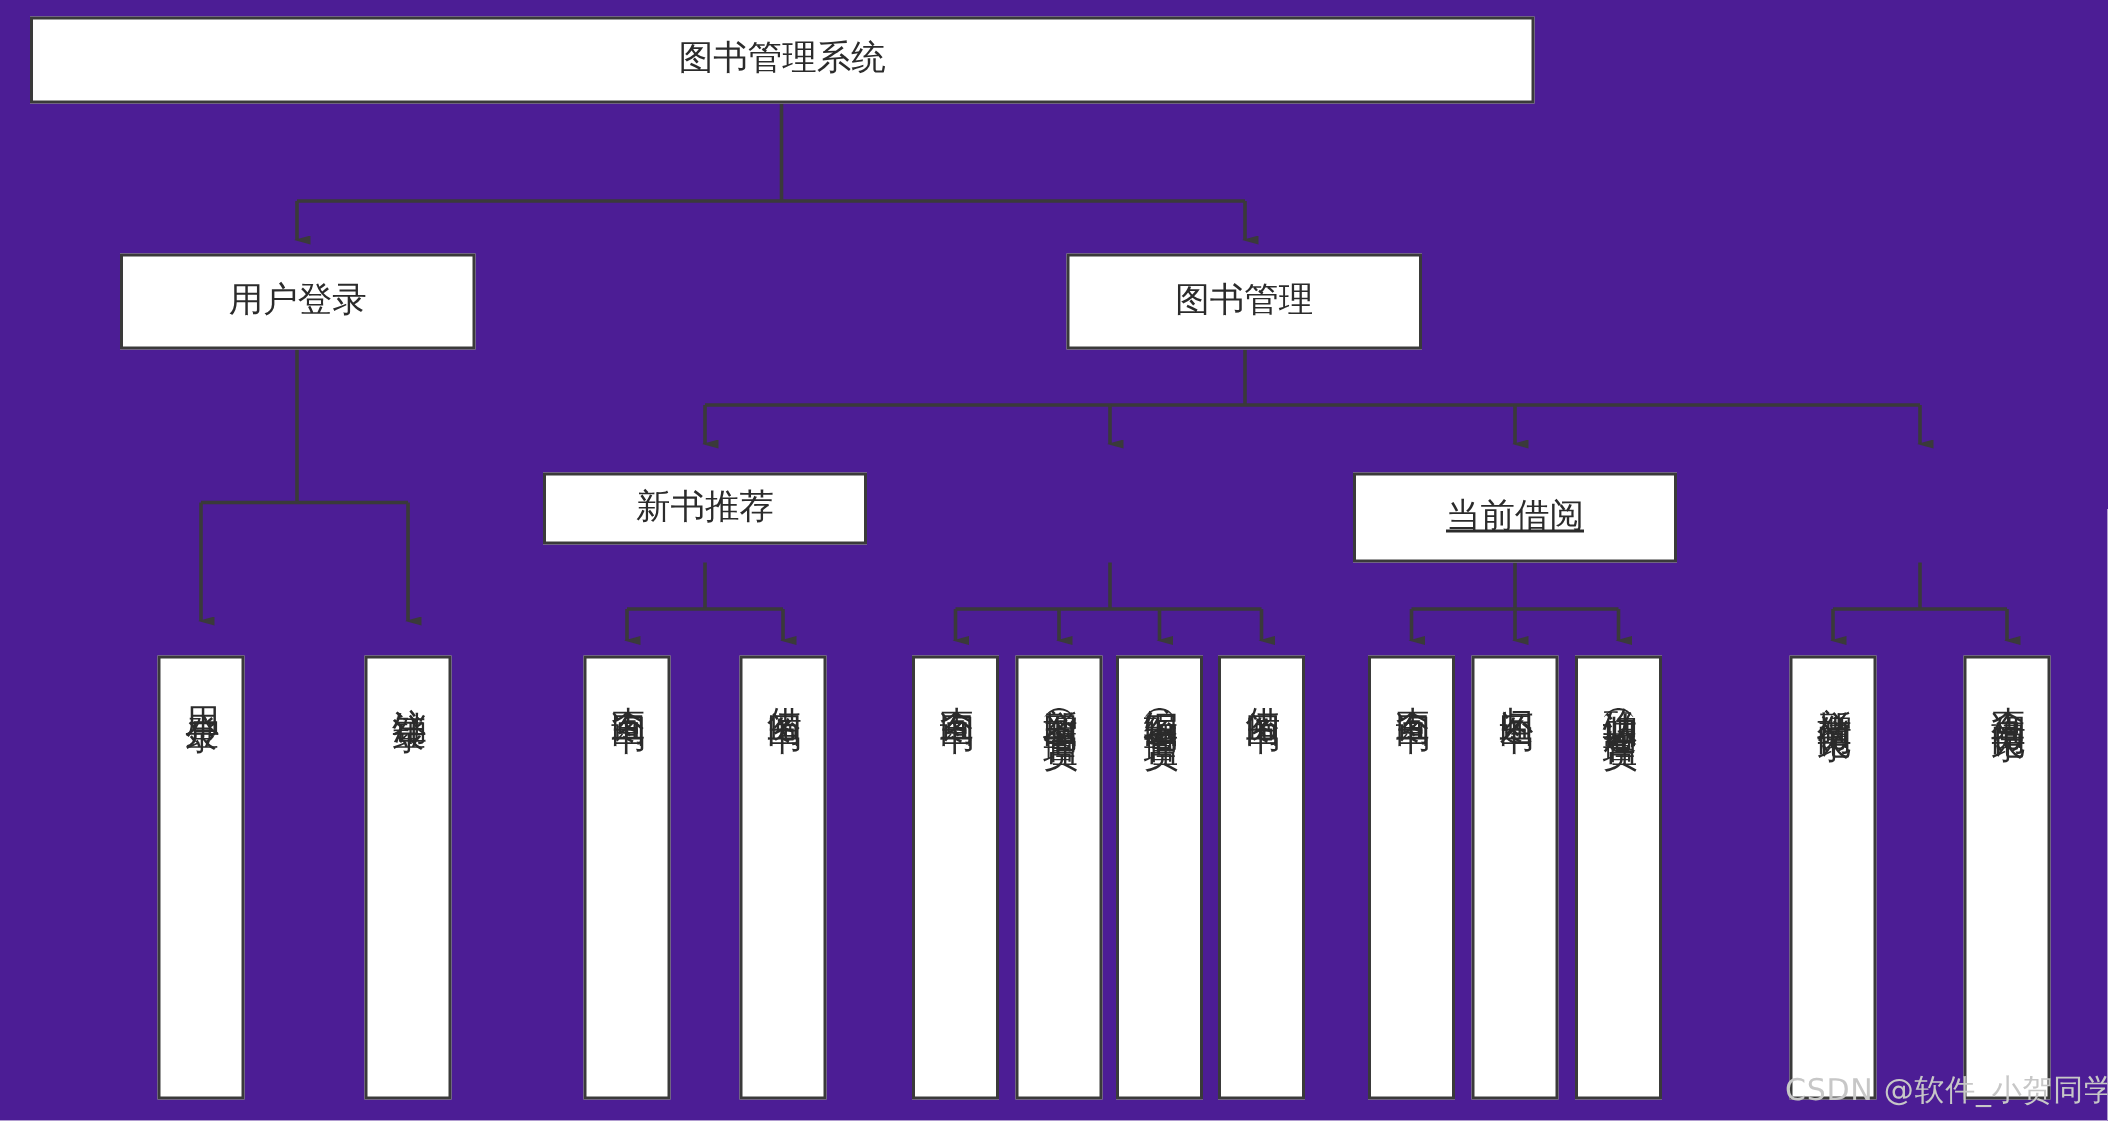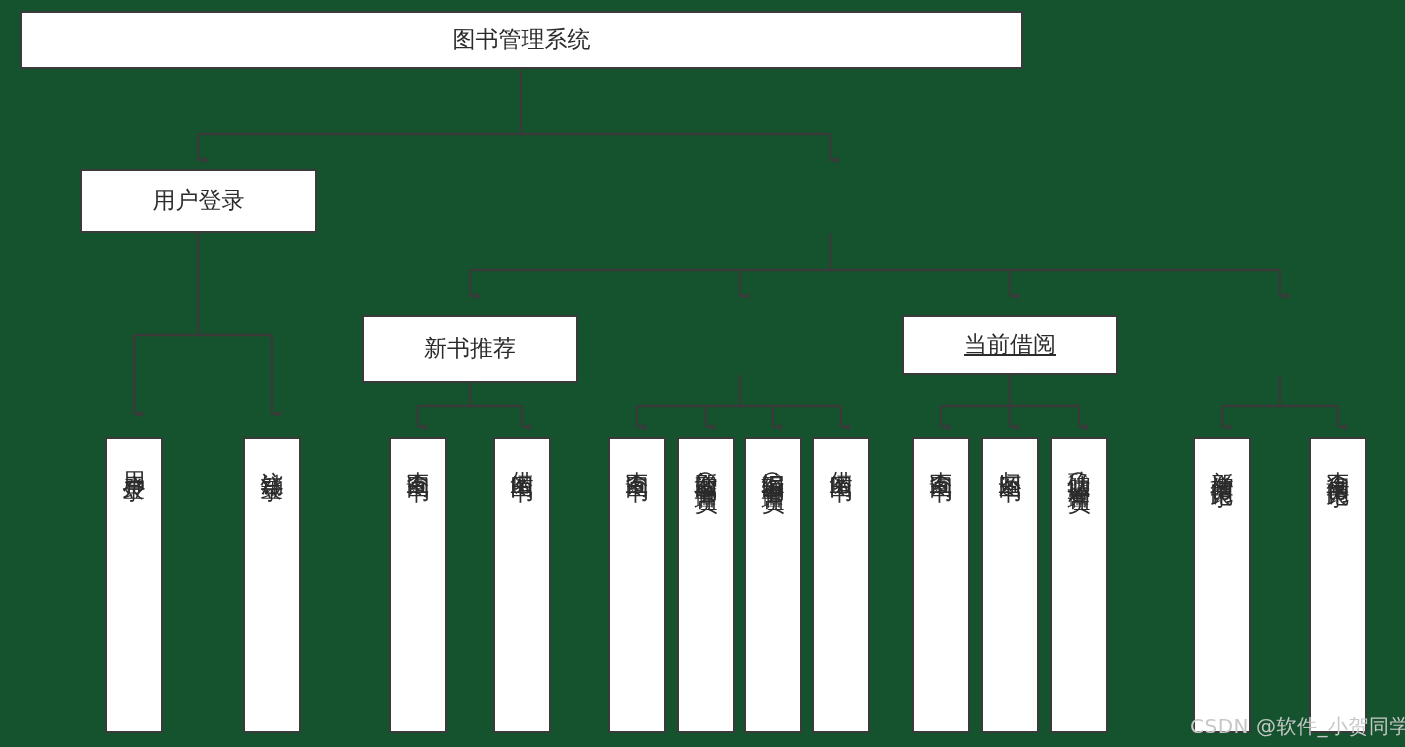--- a/index.html
+++ b/index.html
@@ -8,21 +8,21 @@
     padding: 0;
     background: #ffffff;
   }
   body {
     font-family: "DejaVu Sans", "Liberation Sans", sans-serif;
   }
   #diagram-root {
     position: relative;
     width: 1405px;
     height: 747px;
-    background: #14532d;
+    background: #4c1d95;
     overflow: hidden;
   }
   #edge-layer {
     position: absolute;
     left: 0;
     top: 0;
     width: 1405px;
     height: 747px;
     pointer-events: none;
   }
@@ -127,22 +127,25 @@
   </svg>
 
   <div class="node horizontal" style="left:20px; top:11px; width:1003px; height:58px;">
     <span class="node-label">图书管理系统</span>
   </div>
 
   <div class="node horizontal" style="left:80px; top:169px; width:237px; height:64px;">
     <span class="node-label">用户登录</span>
   </div>
 
-
-  <div class="node horizontal" style="left:362px; top:315px; width:216px; height:68px;">
+  <div class="node horizontal" style="left:711px; top:169px; width:237px; height:64px;">
+    <span class="node-label">图书管理</span>
+  </div>
+
+  <div class="node horizontal" style="left:362px; top:315px; width:216px; height:48px;">
     <span class="node-label">新书推荐</span>
   </div>
 
 
   <div class="node horizontal" style="left:902px; top:315px; width:216px; height:60px;text-decoration:underline;">
     <span class="node-label">当前借阅</span>
   </div>
 
 
   <div class="node vertical" style="left:105px; top:437px; width:58px; height:296px;">

